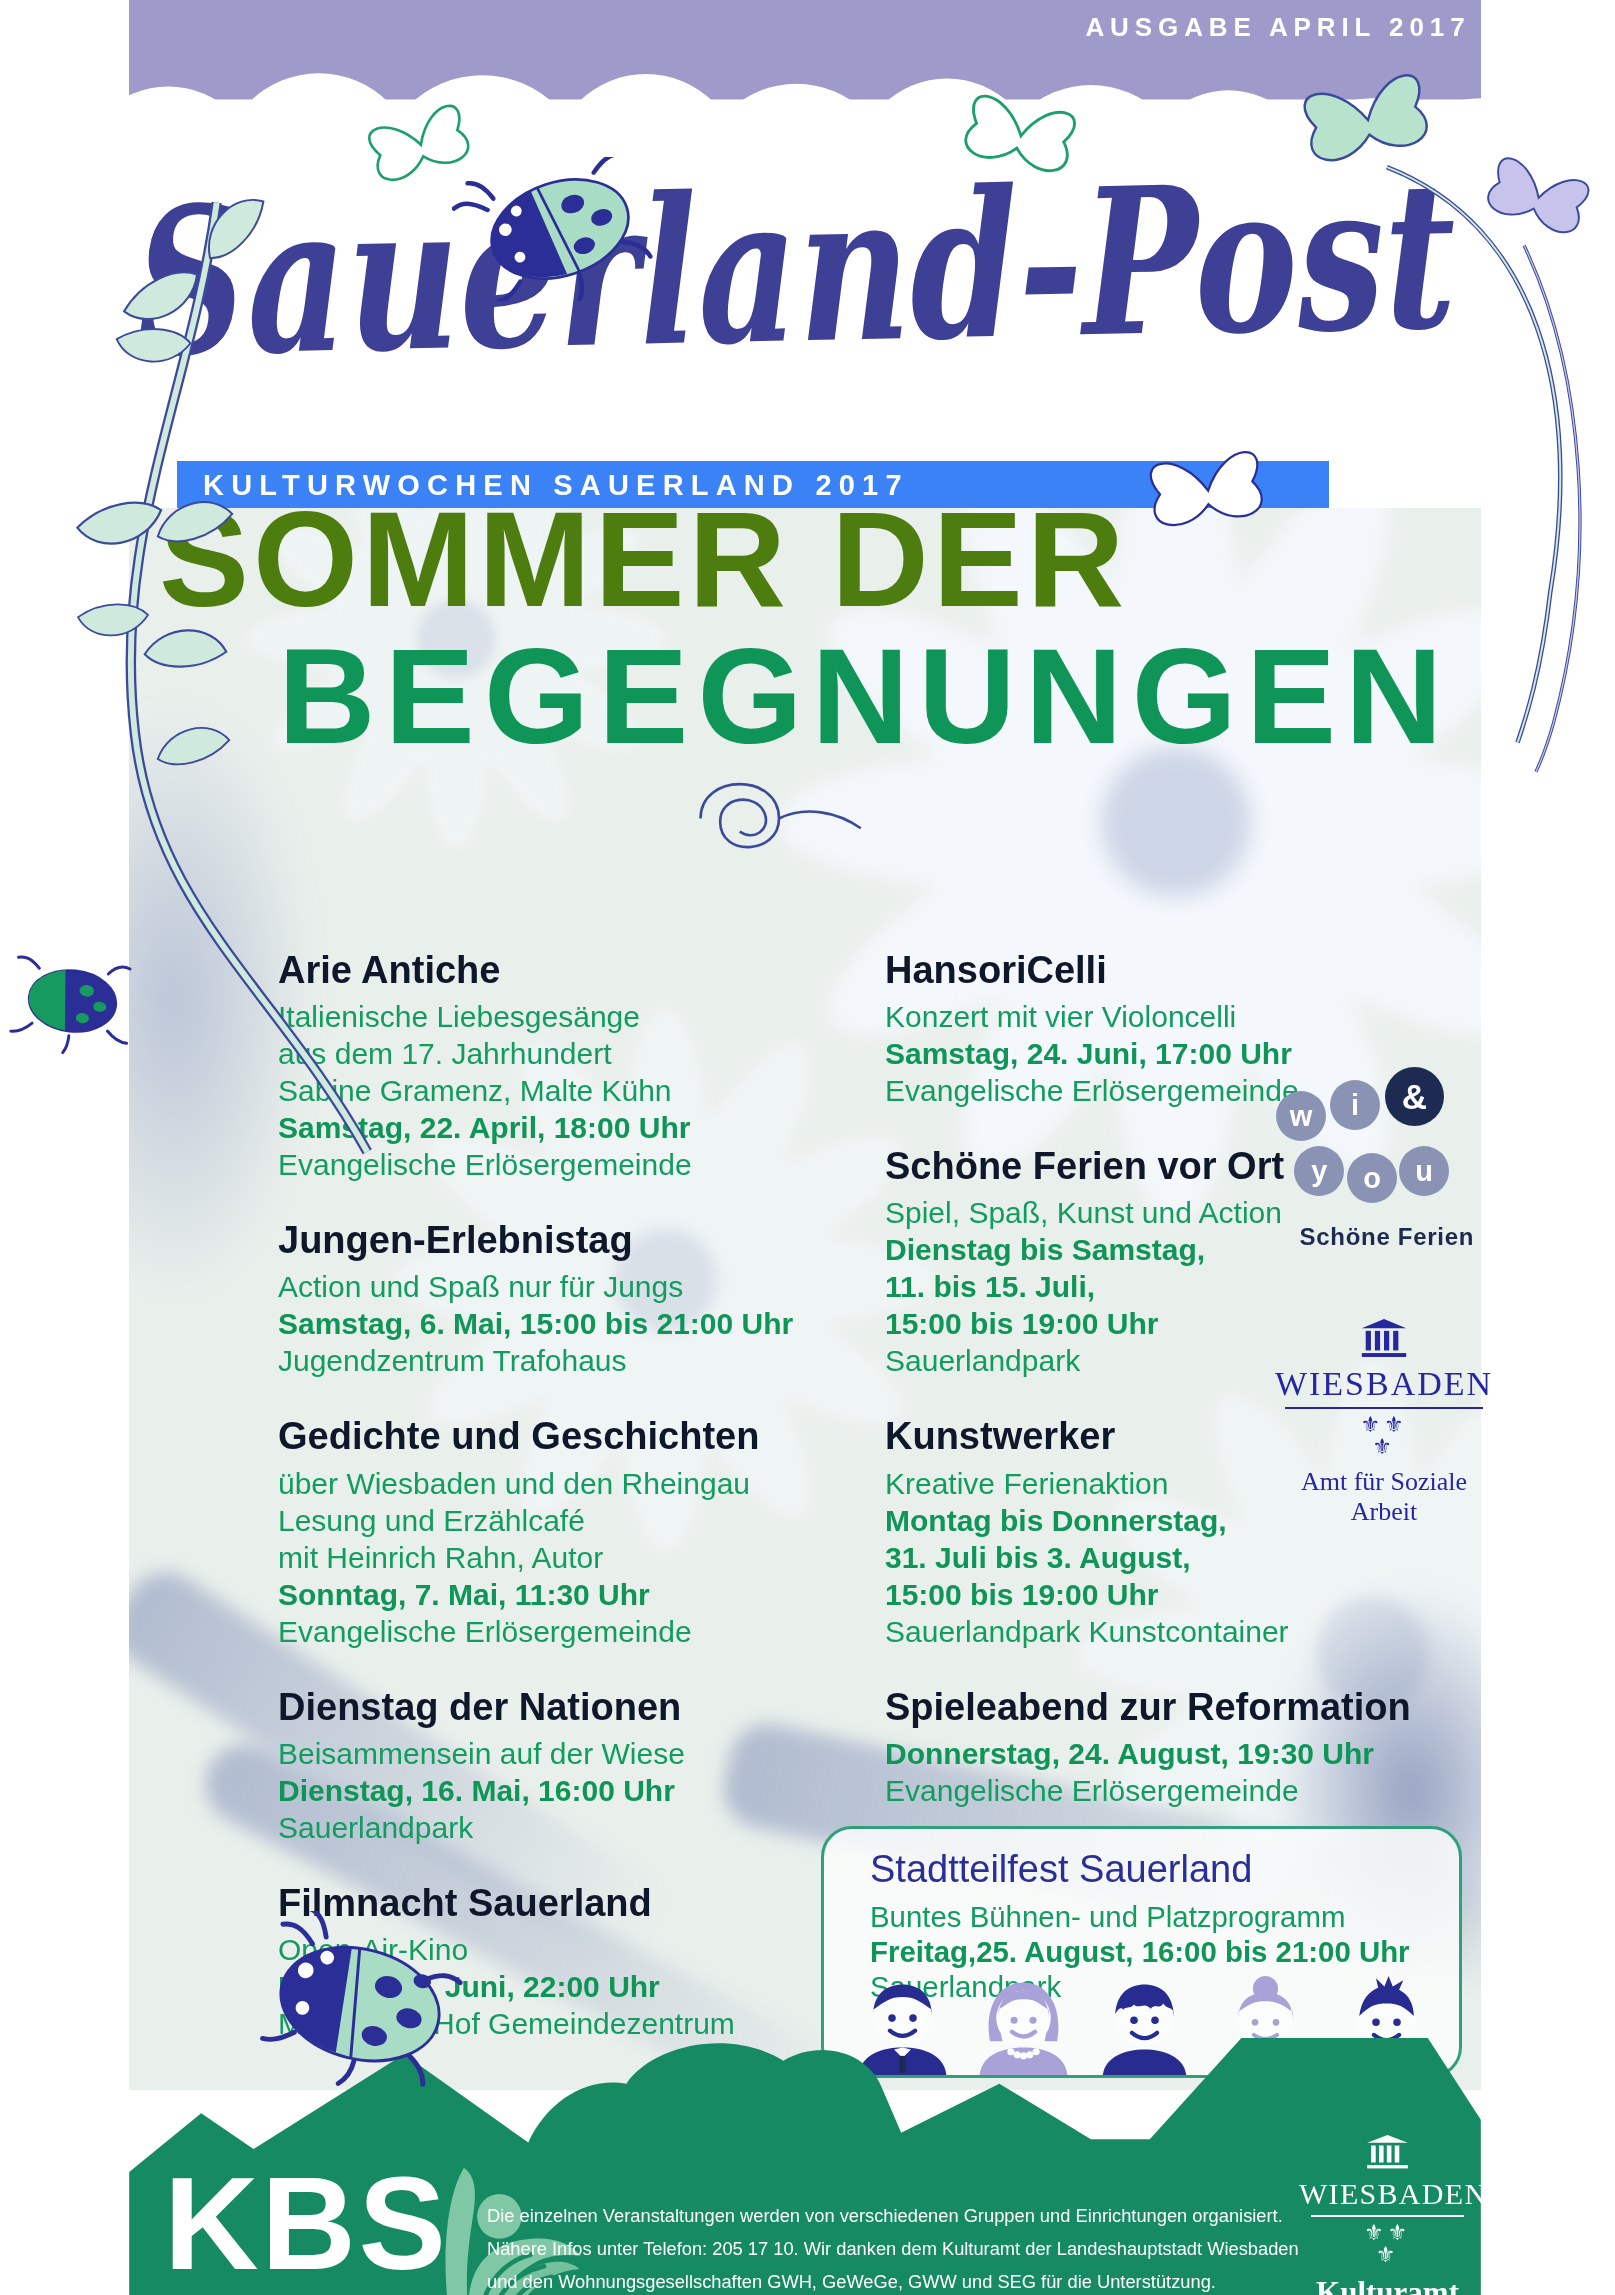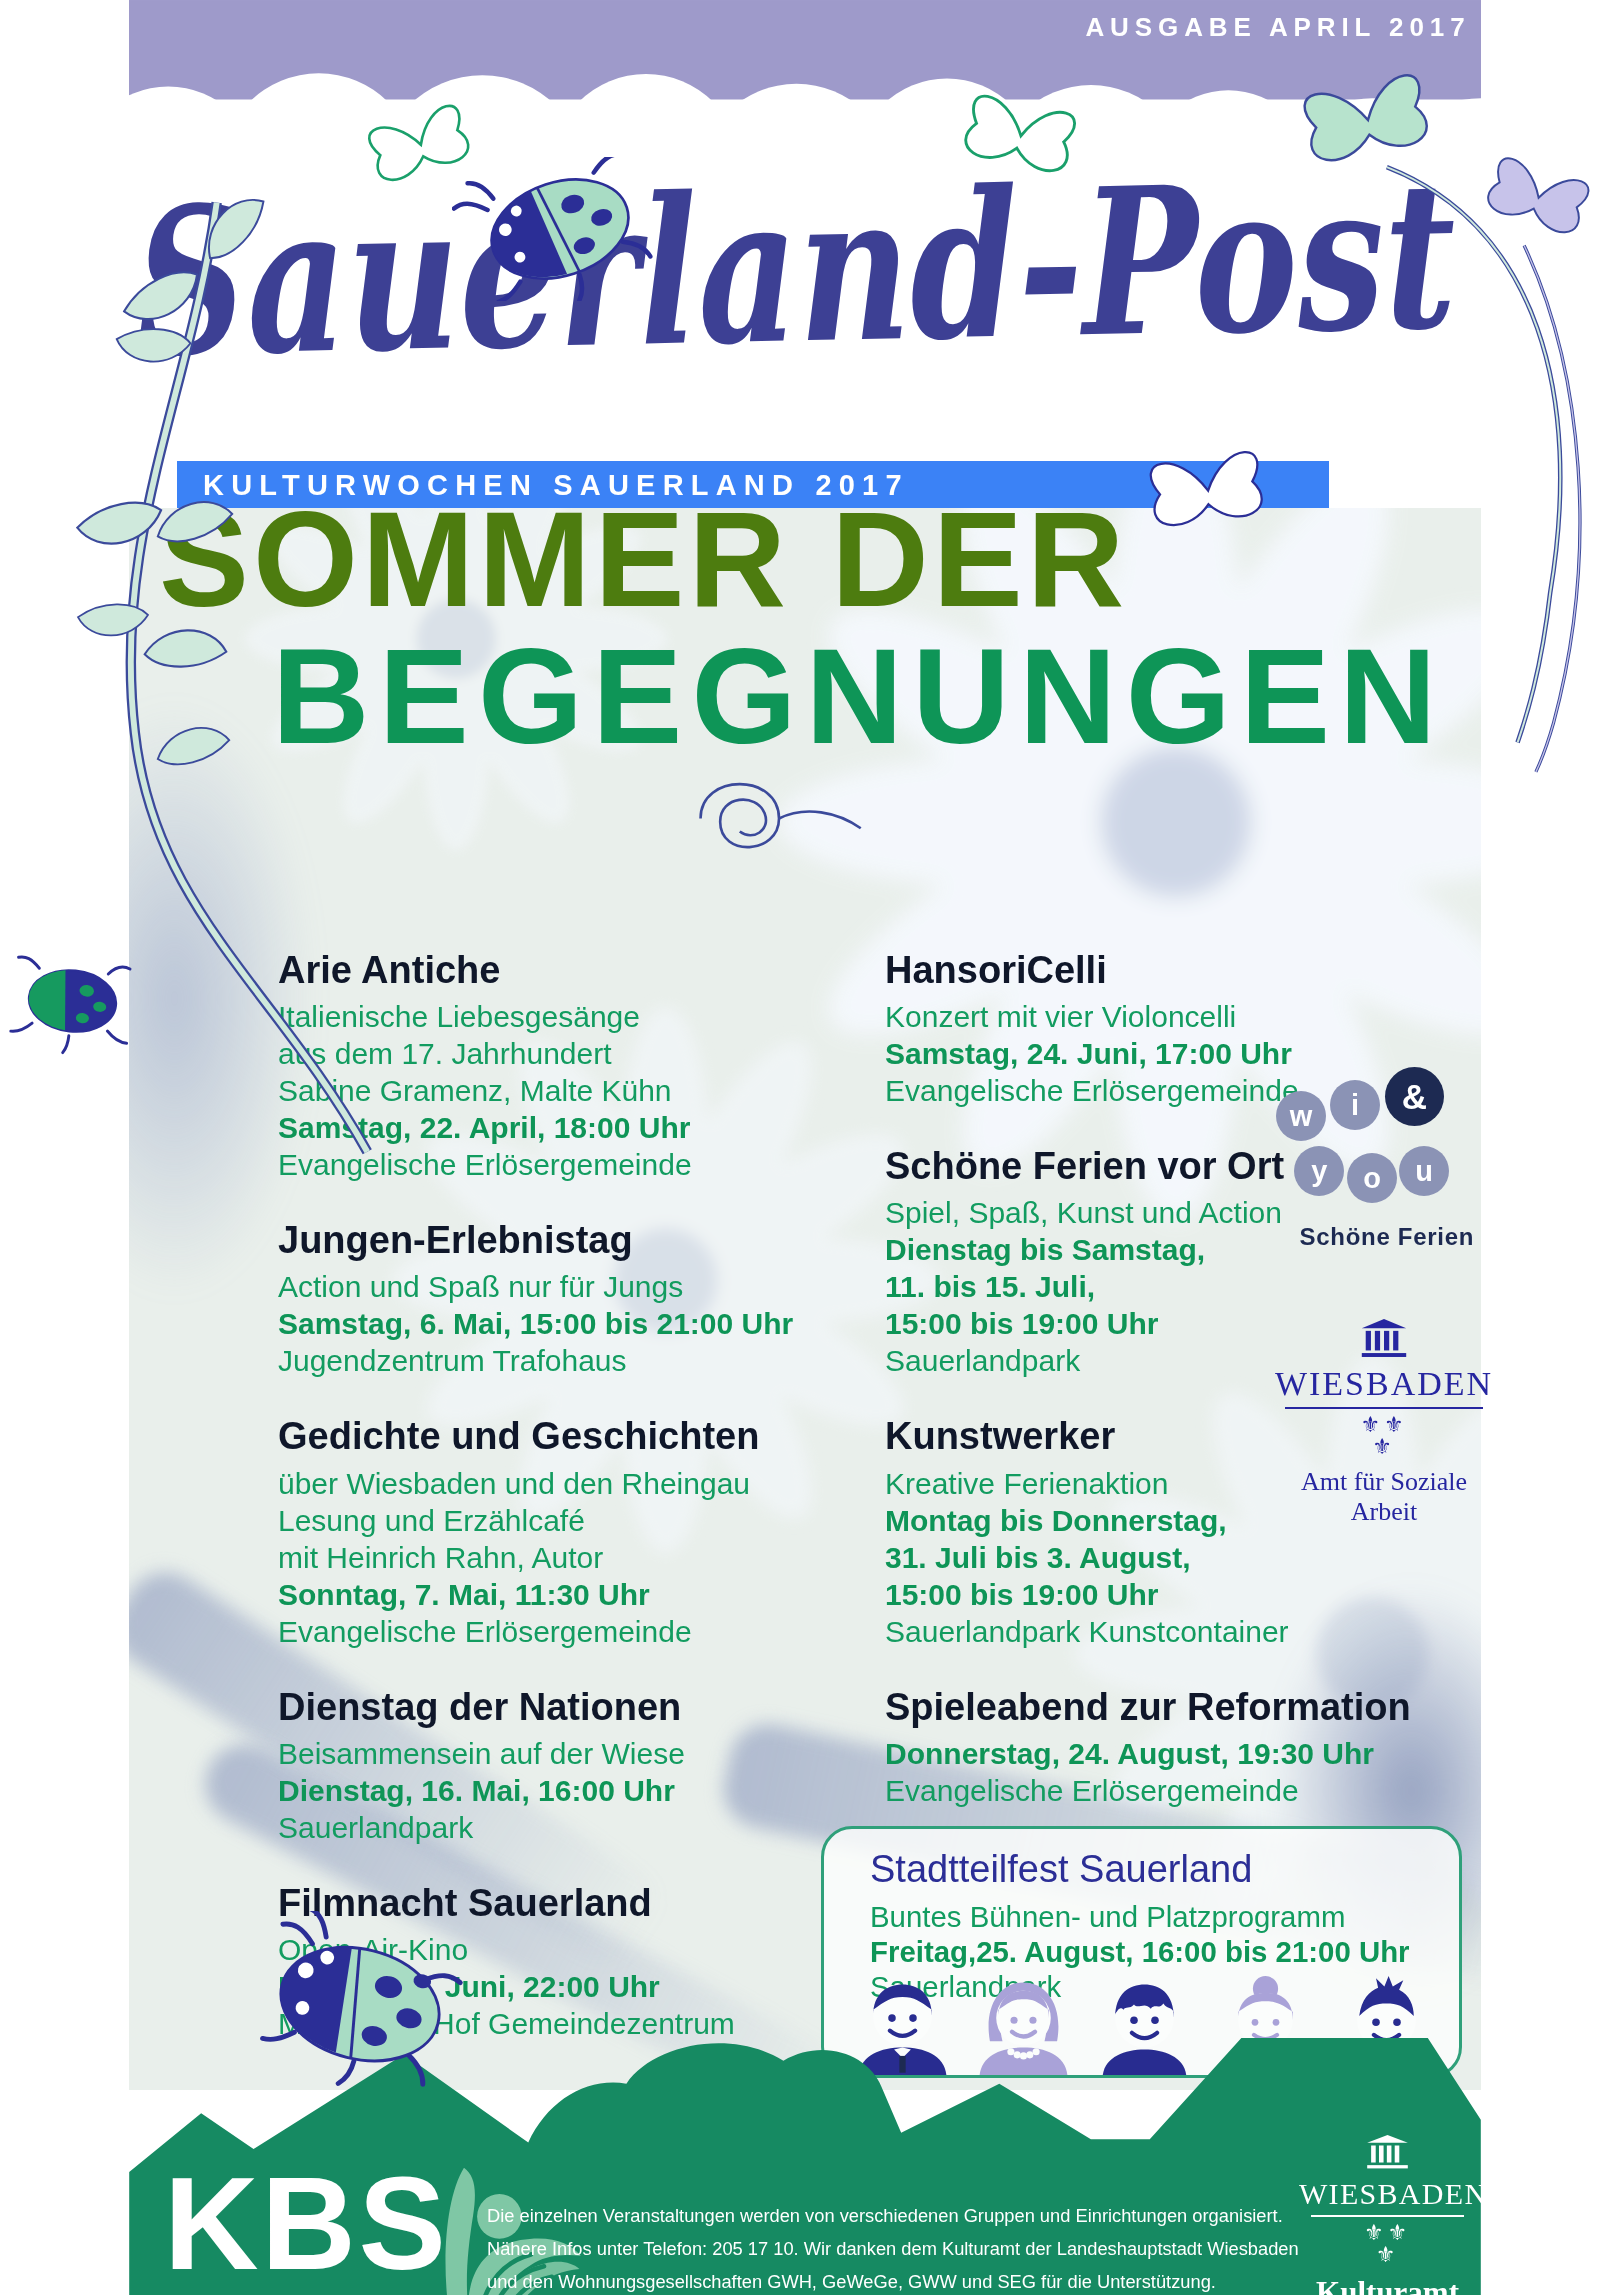--- a/index.html
+++ b/index.html
@@ -23,21 +23,21 @@
          font-weight:bold;letter-spacing:7.2px;}
 
   
   .content{position:absolute;left:129px;top:508px;width:1352px;height:1582px;background:#e9efeb;overflow:hidden;}
   .blob{position:absolute;filter:blur(14.4px);}
   .streak{position:absolute;background:linear-gradient(90deg,rgba(130,145,185,.55),rgba(130,145,185,0));
           filter:blur(9.2px);border-radius:39px;}
 
   .bigtitle1{position:absolute;left:159px;top:502px;font-size:135px;font-weight:900;color:#4d7c0f;
          letter-spacing:3.9px;line-height:115px;}
-  .bigtitle2{position:absolute;left:272px;top:639px;font-size:135px;font-weight:900;color:#0e9557;
+  .bigtitle2{position:absolute;left:278px;top:639px;font-size:135px;font-weight:900;color:#0e9557;
          letter-spacing:9.2px;line-height:115px;}
 
   .col{position:absolute;top:952px;}
   .col.left{left:278px;width:592px;}
   .col.right{left:885px;width:602px;}
   .event{margin:0 0 39px 0;}
   .event h3{margin:0 0 9.2px 0;font-size:38px;line-height:37px;font-weight:800;color:#0f172a;letter-spacing:0;}
   .event p{margin:0;font-size:30px;line-height:37px;color:#129c60;}
   .event p.strong{font-weight:bold;color:#0e9557;}
 

